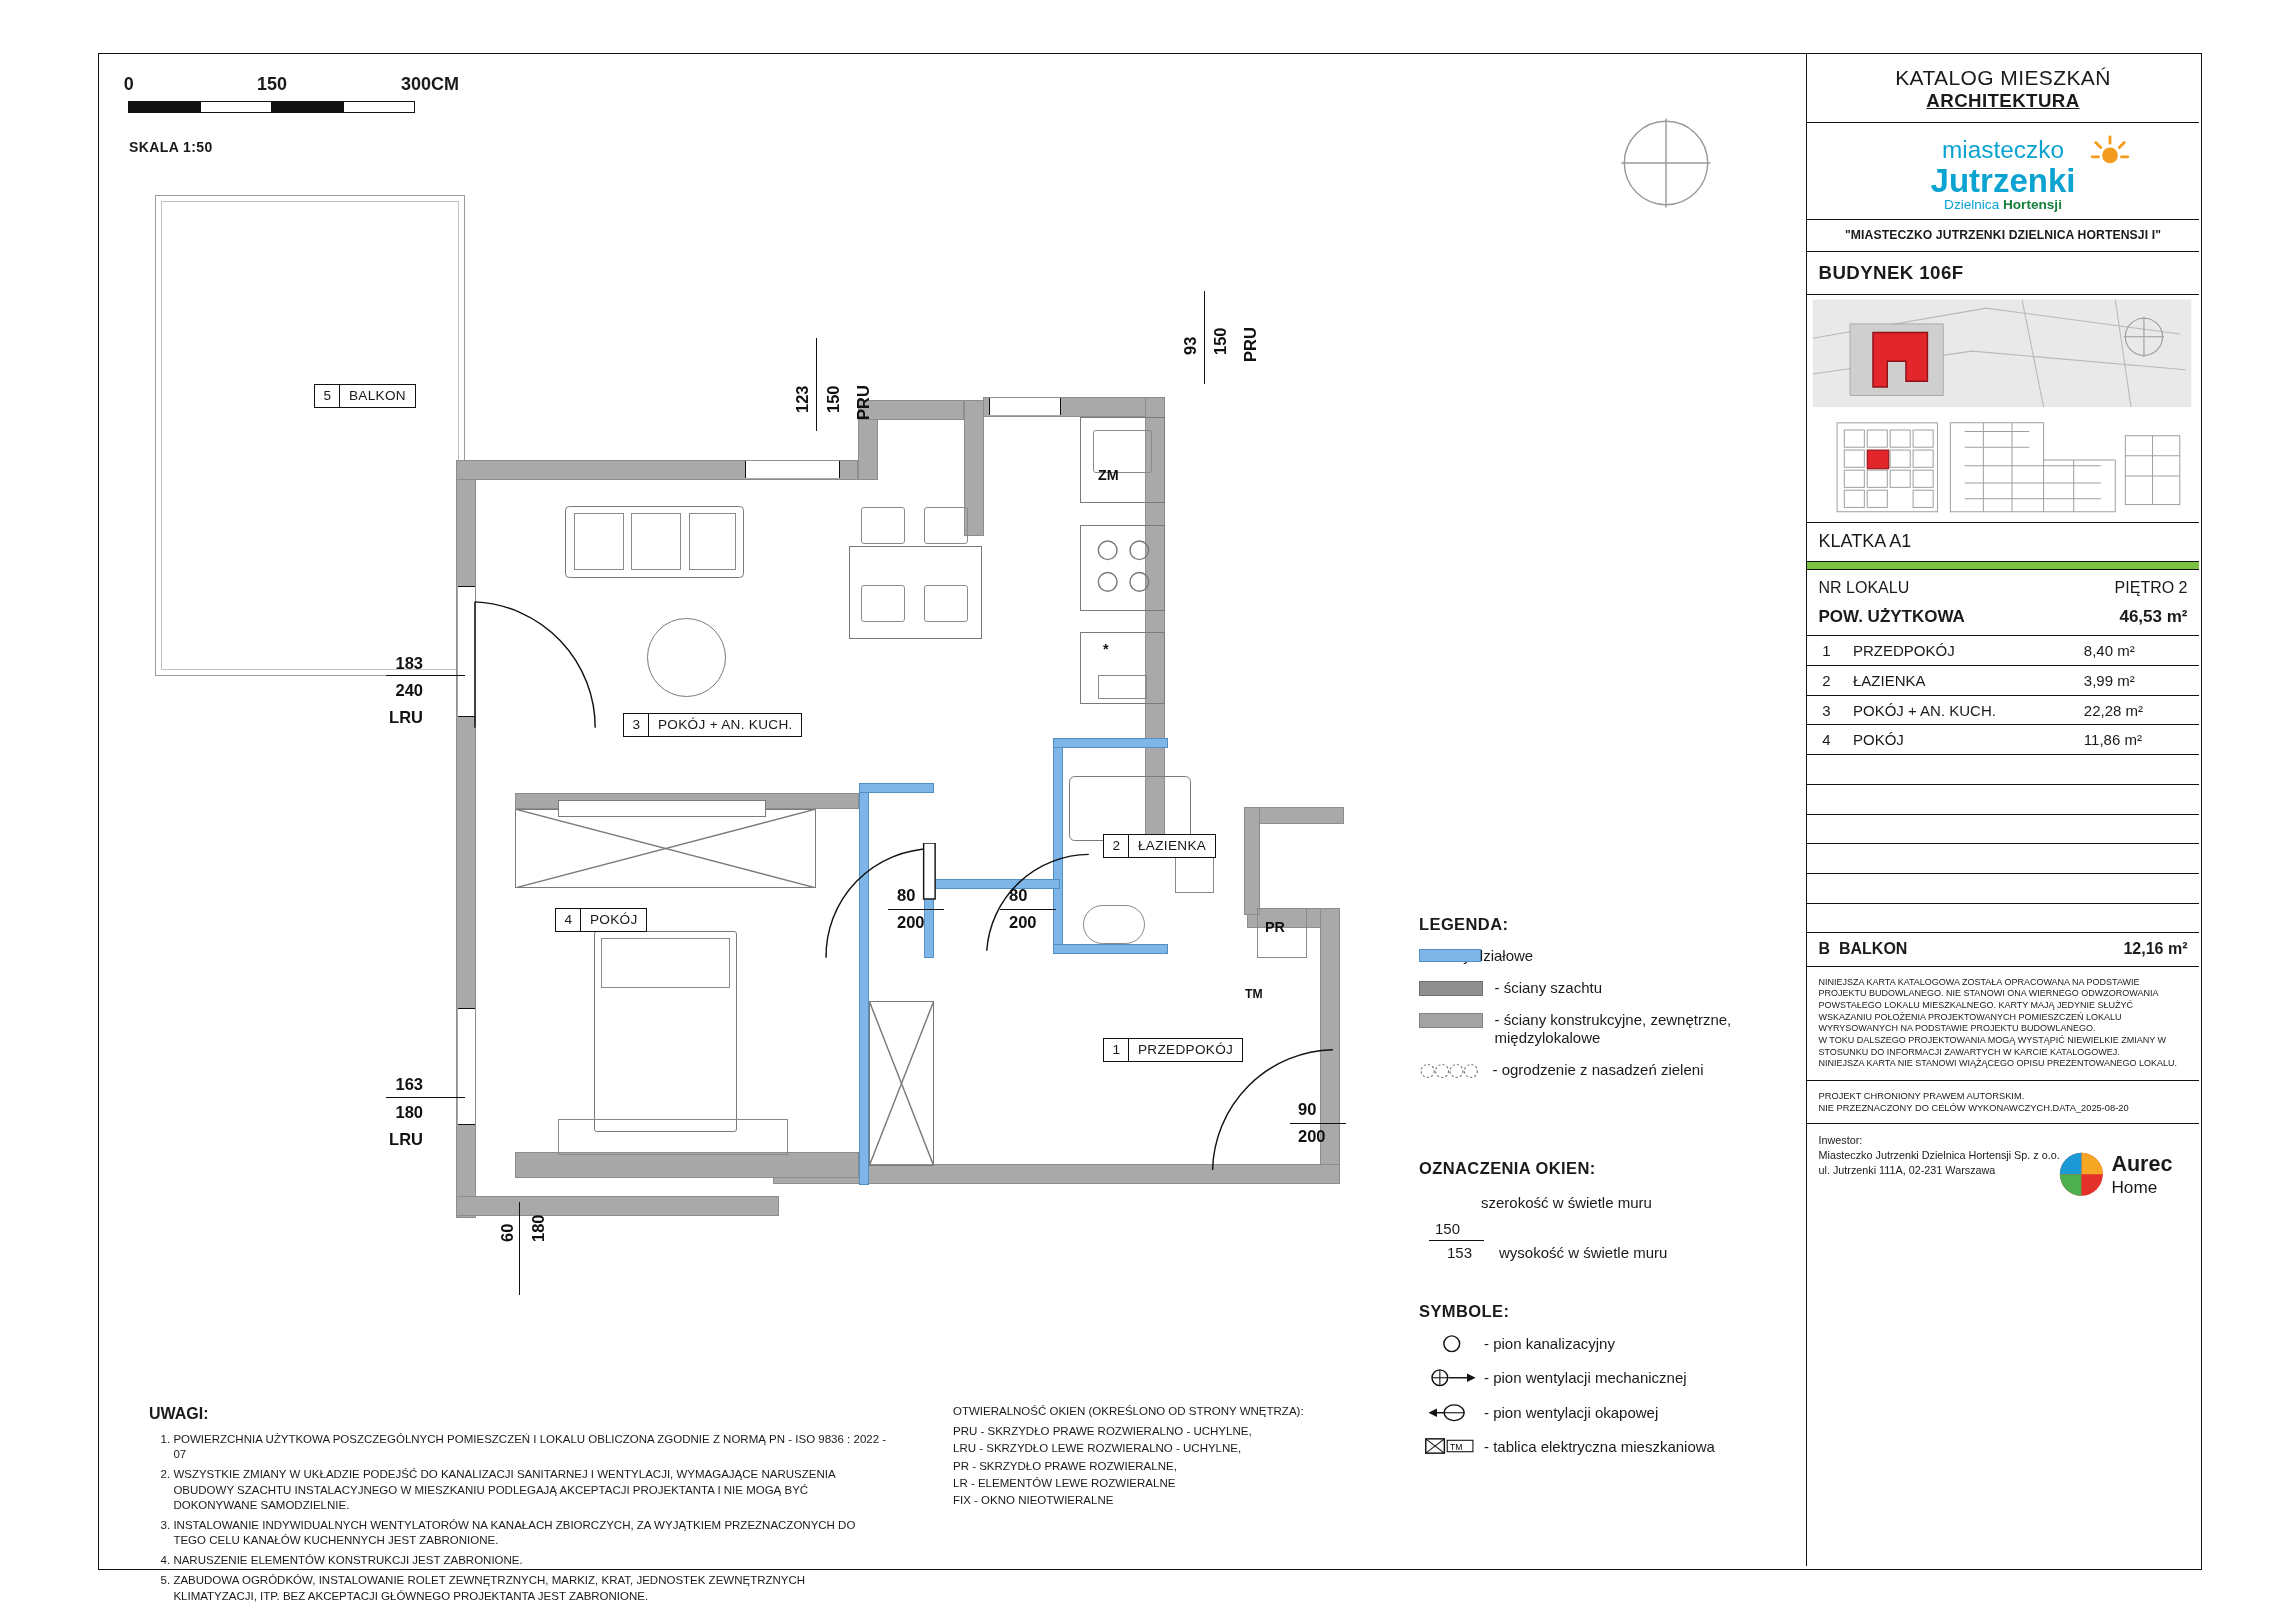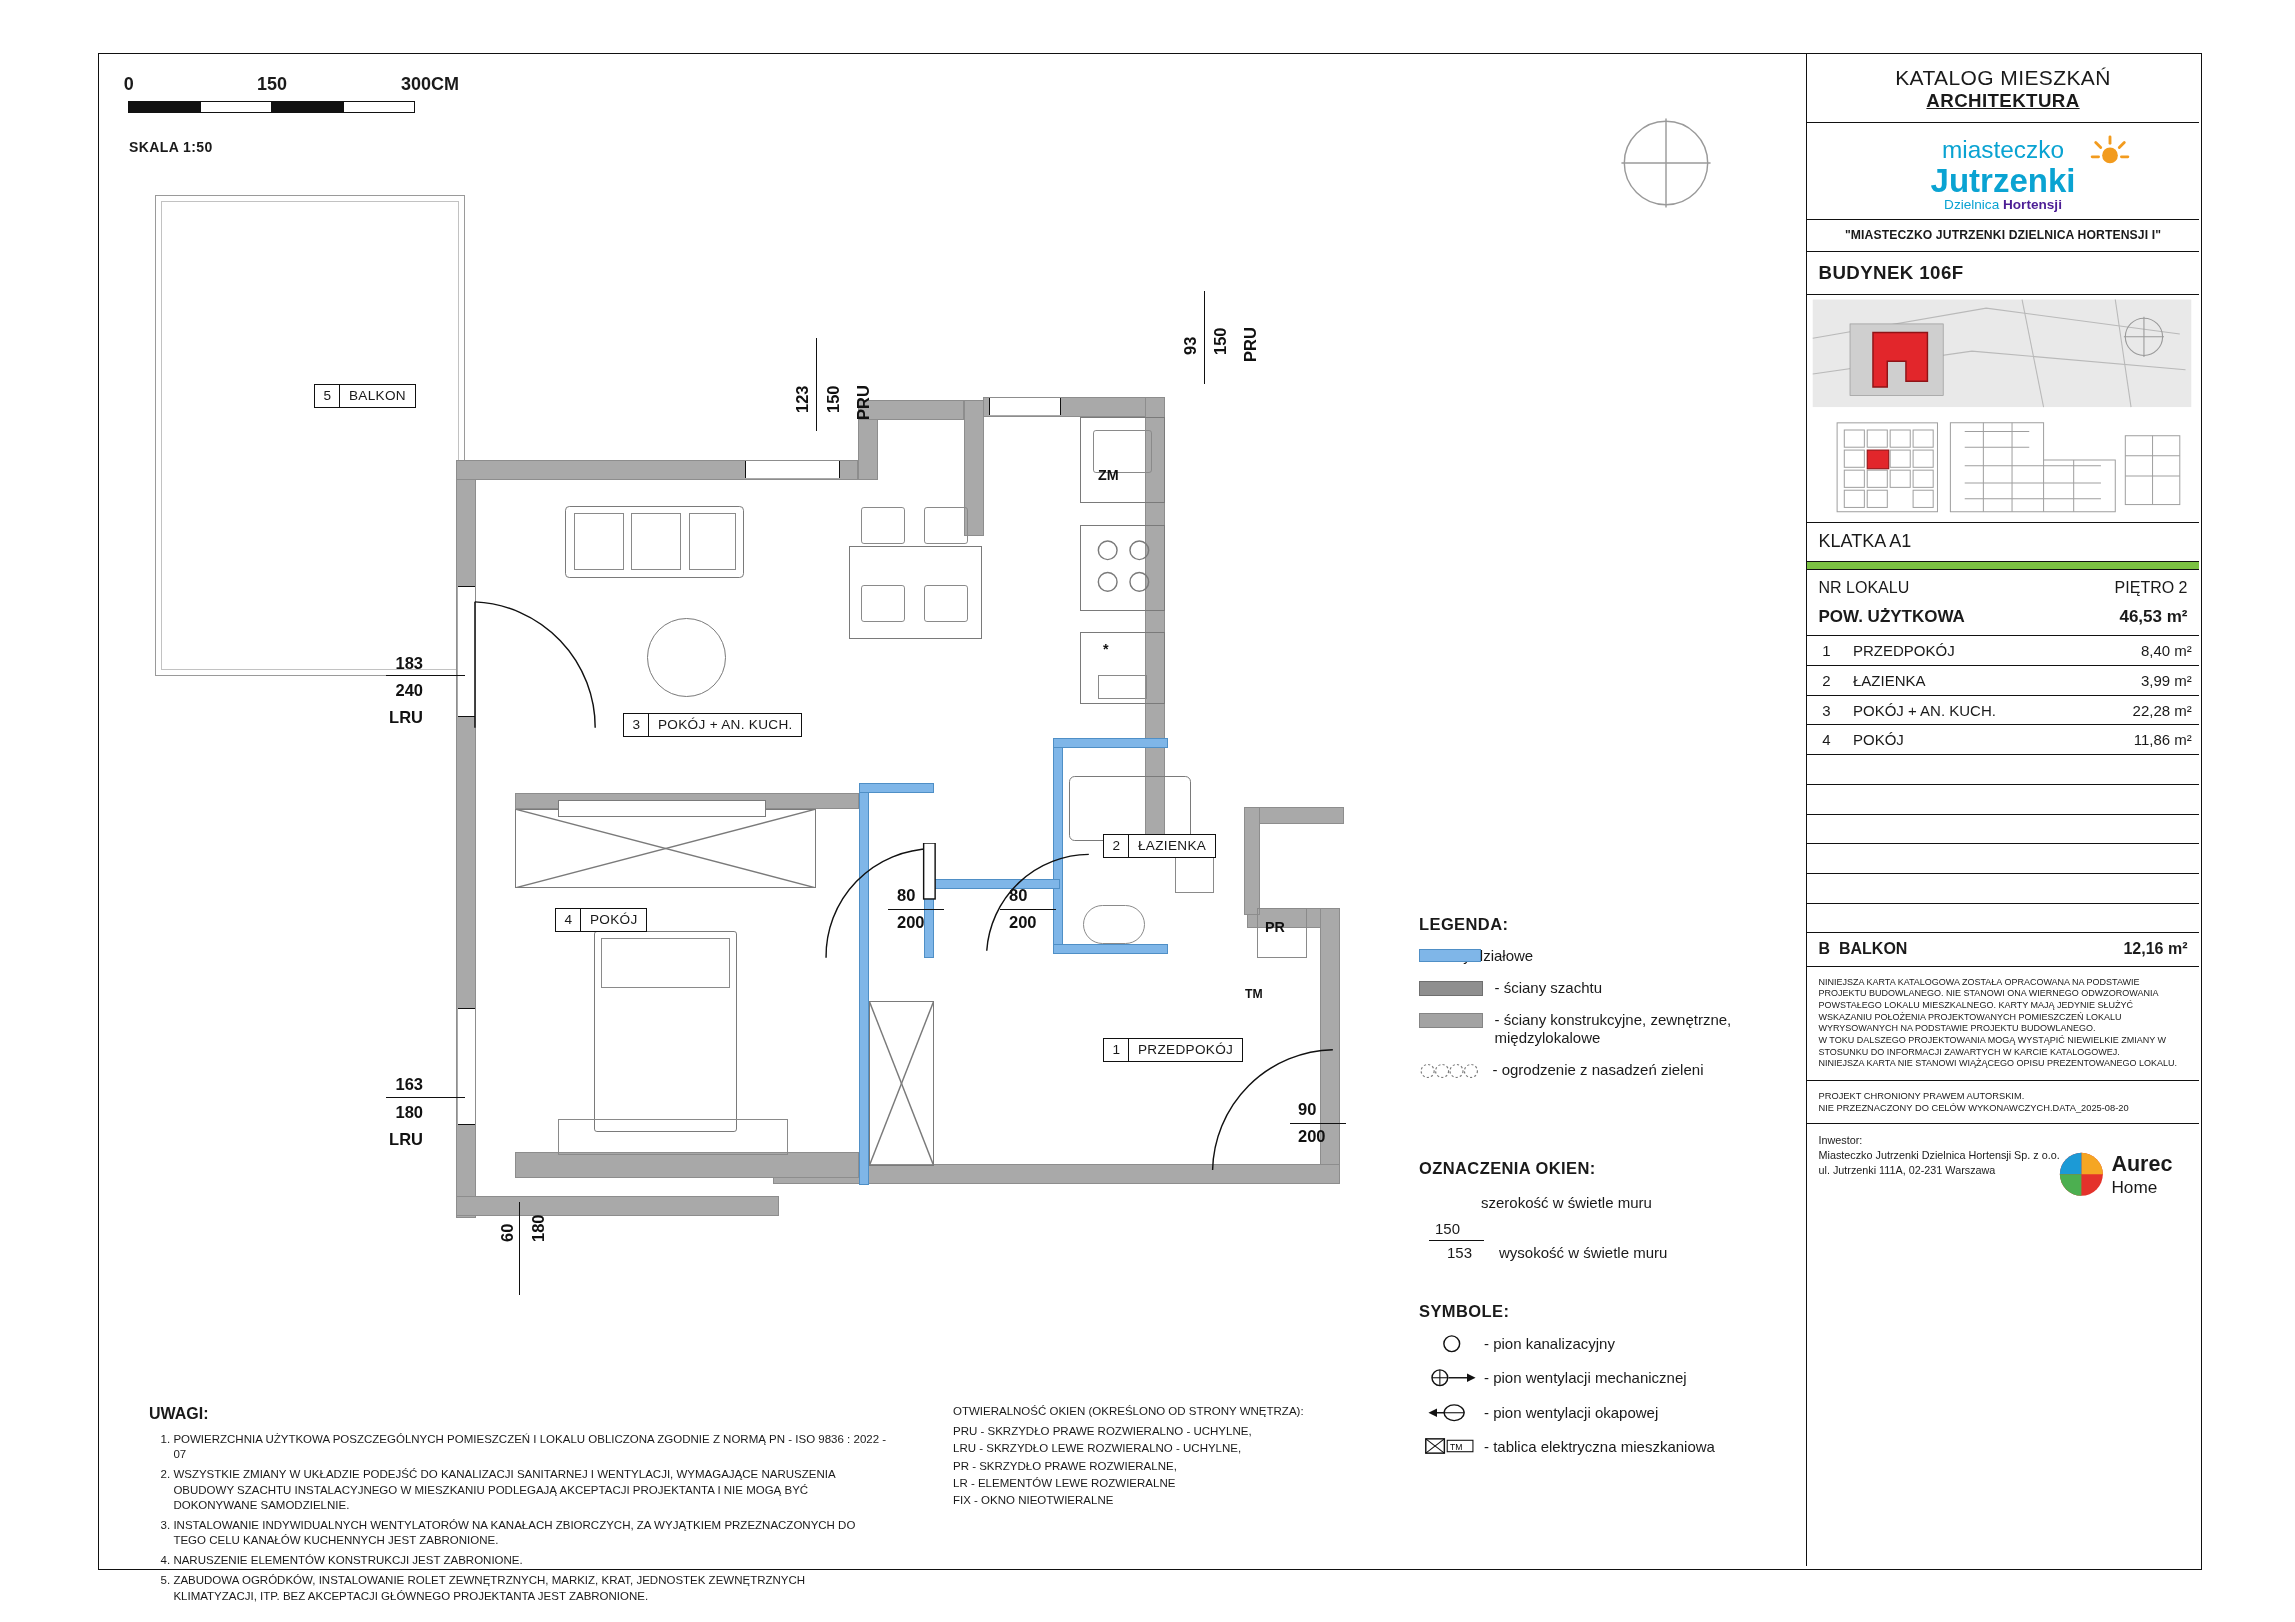--- a/index.html
+++ b/index.html
@@ -88,34 +88,34 @@
   
   .tb { position:absolute; left:1707px; top:0; width:393px; height:1512px; border-left:1.4px solid #111; box-sizing:border-box;}
   .tb .cell { border-bottom:1.4px solid #111; box-sizing:border-box; padding:5.7px 10px; }
   .tb .catalog { text-align:center; padding:11.5px 0 10px 0; }
   .tb .catalog .l1 { font-size:21px; font-weight:normal; letter-spacing:0.4px;}
   .tb .catalog .l2 { font-size:18.7px; font-weight:bold; text-decoration:underline; letter-spacing:0.4px;}
   .tb .logo { text-align:center; padding:13px 0 7.2px 0; position:relative;}
   .tb .logo .m1 { font-size:24.4px; color:#0aa3d2; letter-spacing:0px; font-weight:normal;}
   .tb .logo .m2 { font-size:33px; color:#0aa3d2; font-weight:bold; line-height:1; }
   .tb .logo .m3 { font-size:13.6px; color:#0aa3d2;}
-  .tb .logo .m3 b { color:#4c1d95; }
+  .tb .logo .m3 b { color:#15803d; }
   .tb .logo .sun { position:absolute; right:69px; top:11.5px; width:40px; height:40px;}
   .tb .estate { text-align:center; font-size:12.2px; font-weight:bold; padding:8.6px 4.3px; letter-spacing:0.1px;}
   .tb .budynek { font-size:18.7px; font-weight:bold; padding:10px 11.5px; letter-spacing:0.4px;}
   .tb .sitemap { height:228px; position:relative; background:#fff; padding:0; }
   .tb .klatka { font-size:18px; font-weight:normal; padding:8.6px 11.5px; }
   .tb .greenstrip { height:7.2px; background:#7cc243; border-bottom:1.4px solid #111;}
   .tb .nrlok { display:flex; justify-content:space-between; align-items:center; font-size:16px; padding:8.6px 11.5px 1.4px 11.5px; border-bottom:none;}
   .tb .lokalnum { font-size:26px; font-weight:bold; padding:1.4px 11.5px 8.6px 11.5px; border-bottom:1.4px solid #111;}
   .tb .powuz { display:flex; justify-content:space-between; font-size:17px; font-weight:bold; padding:8.6px 11.5px; }
   .tb table.rooms { width:100%; border-collapse:collapse; font-size:15px;}
   .tb table.rooms td { border-top:0.7px solid #111; padding:3.6px 7.2px; height:21.5px;}
   .tb table.rooms td.n { width:24.4px; text-align:center;}
-  .tb table.rooms td.a { text-align:right; width:108px;}
+  .tb table.rooms td.a { text-align:left; width:108px;}
   .tb .balcrow { display:flex; justify-content:space-between; font-size:16px; font-weight:bold; padding:7.2px 11.5px; border-top:1.4px solid #111; border-bottom:1.4px solid #111;}
   .tb .disclaim { font-size:9px; line-height:1.3; padding:10px 11.5px; }
   .tb .proj { font-size:9.3px; line-height:1.35; padding:8.6px 11.5px; }
   .tb .inv { font-size:10.8px; line-height:1.4; padding:8.6px 11.5px; position:relative; height:108px; }
   .tb .aurec { position:absolute; right:13px; top:13px; width:129px; height:79px; }
 </style>
 </head>
 <body>
 
 <div class="sheet">

